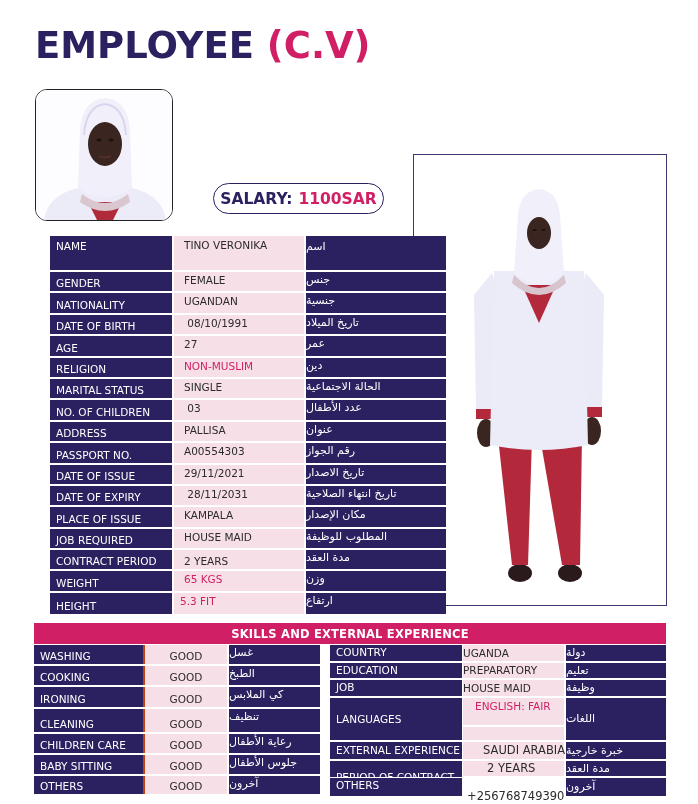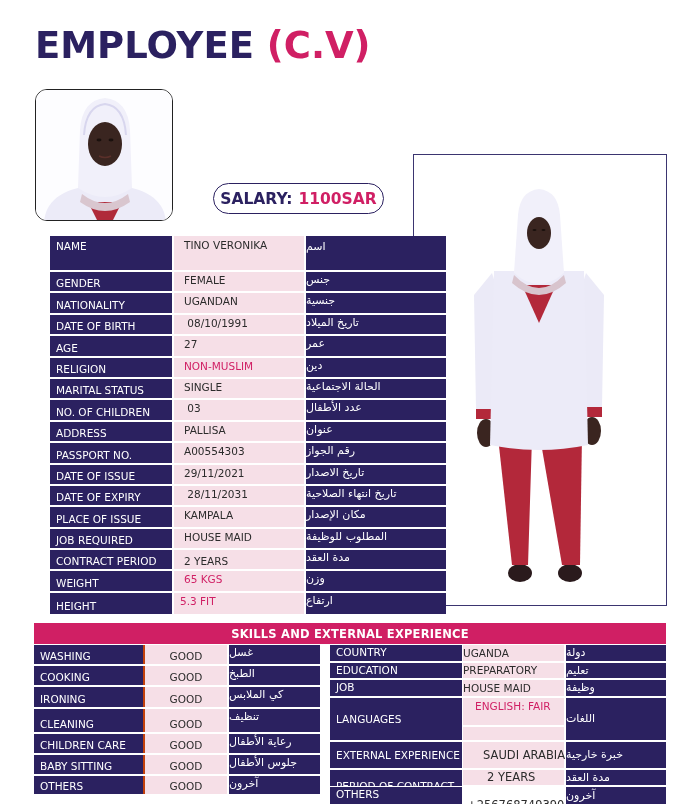--- a/index.html
+++ b/index.html
@@ -310,21 +310,21 @@
     <div class="ex-ar">وظيفة</div>
   </div>
   <div class="ex-row tall">
     <div class="ex-label">LANGUAGES</div>
     <div class="ex-value lang">
       <div class="l1">ENGLISH: FAIR</div>
       <div class="l2"></div>
     </div>
     <div class="ex-ar">اللغات</div>
   </div>
-  <div class="ex-row" style="height:28px;">
+  <div class="ex-row" style="height:19px;">
     <div class="ex-label" style="align-items:center;padding-top:0;">EXTERNAL EXPERIENCE</div>
     <div class="ex-value big" style="padding-left:20px;">SAUDI ARABIA</div>
     <div class="ex-ar">خبرة خارجية</div>
   </div>
   <div class="ex-row" style="height:17px;">
     <div class="ex-label" style="align-items:center;padding-top:16px;">PERIOD OF CONTRACT</div>
     <div class="ex-value big" style="padding-left:24px;">2 YEARS</div>
     <div class="ex-ar">مدة العقد</div>
   </div>
   <div class="ex-row" style="border-bottom:none;height:18px;">

